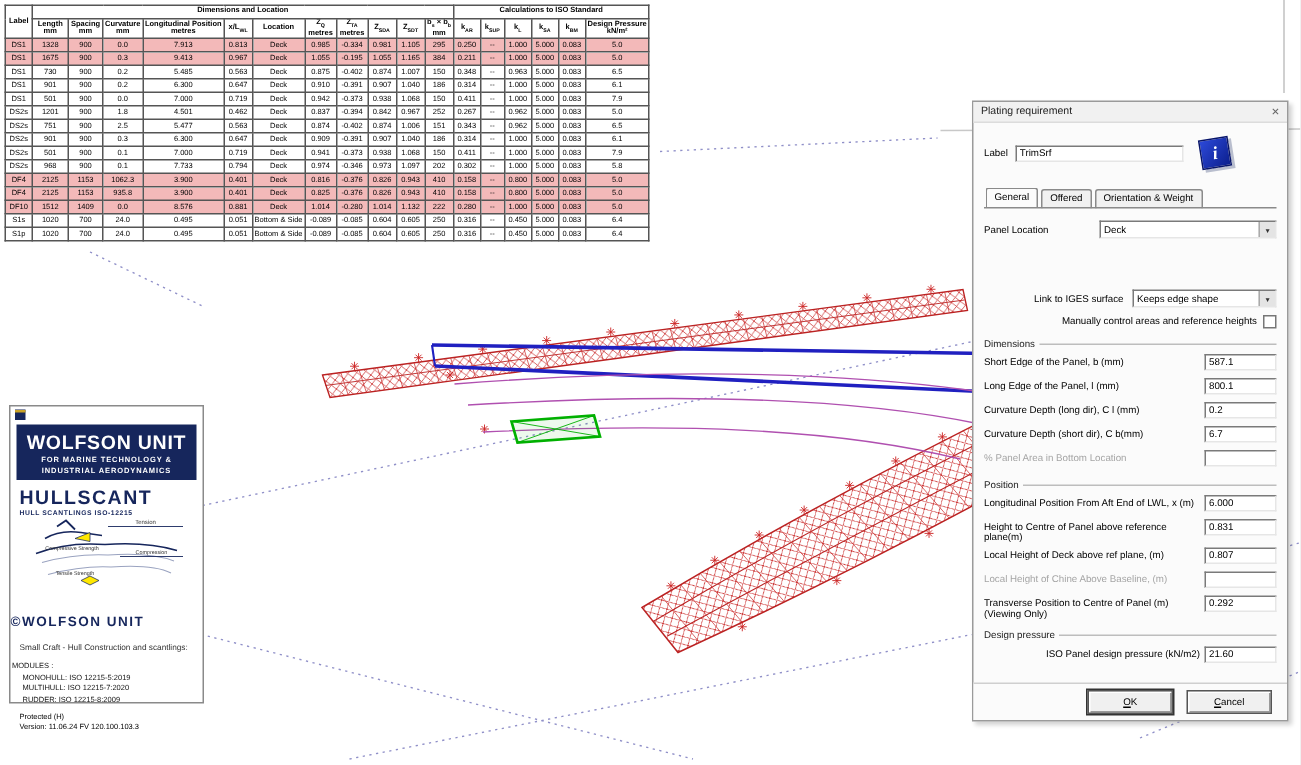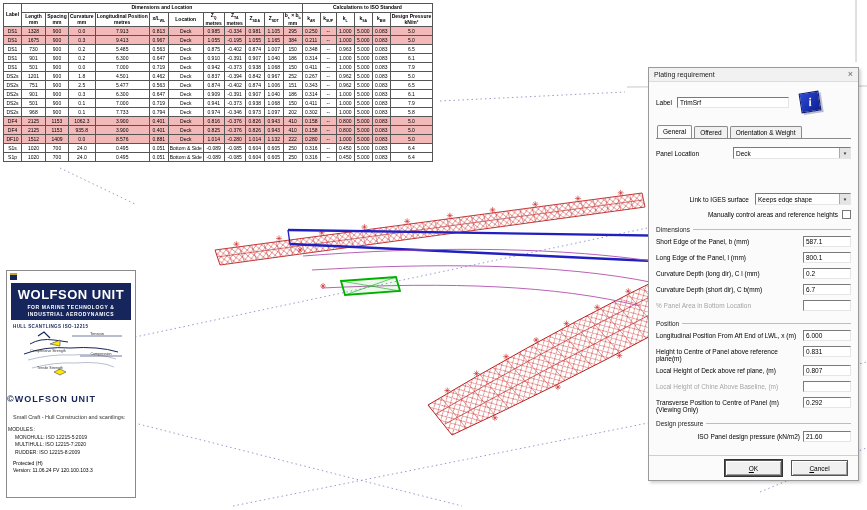--- a/index.html
+++ b/index.html
@@ -55,21 +55,21 @@
   .frow.dis input{color:#a5a5a5;}
   .frow.iso{justify-content:flex-end;align-items:center;}
   .frow.iso .flabel{flex:0 1 auto;padding-top:0;}
   #dlg-buttons{position:absolute;left:0;right:0;bottom:0;height:24px;border-top:1px solid #cfcfcf;
        display:flex;align-items:center;justify-content:flex-end;gap:9px;padding:0 10px;background:#fbfbfb;}
   .btn{width:55px;height:14px;background:#f0f0f0;border:1px solid #555;
        box-shadow:inset 1px 1px 0 #fff,inset -1px -1px 0 #9a9a9a;font-size:6.5px;
        display:flex;align-items:center;justify-content:center;}
   .btn.default{outline:1px solid #333;}
   
-  #about{position:absolute;left:6px;top:270px;width:130px;height:228px;z-index:2;background:#fff;
+  #about{position:absolute;left:6px;top:270px;width:130px;height:199px;z-index:2;background:#fff;
        border:1px solid #8a8a8a;box-sizing:border-box;}
   #about .winicon{width:7px;height:7px;margin:2px 0 0 3px;background:#16265c;
        box-shadow:inset 0 2px 0 #c9a227;}
   #banner{margin:3px 4px 0 4px;background:#16265c;color:#fff;text-align:center;padding:4px 0 3px 0;}
   #banner .b1{font-size:13px;font-weight:bold;letter-spacing:.5px;}
   #banner .b2{font-size:5px;font-weight:bold;letter-spacing:.6px;margin-top:2px;line-height:1.3;}
   #product{margin:4px 4px 0 6px;color:#16265c;}
   #product .p1{font-size:13px;font-weight:bold;letter-spacing:1px;}
   #product .p2{font-size:4.5px;font-weight:bold;letter-spacing:.4px;}
   #hulldiag{display:block;margin:1px auto 0 auto;}
@@ -706,20 +706,21 @@
   <div id="about">
     <div class="winicon"></div>
     <div id="banner">
       <div class="b1">WOLFSON UNIT</div>
       <div class="b2">
         <div>FOR MARINE TECHNOLOGY &amp;</div>
         <div>INDUSTRIAL AERODYNAMICS</div>
       </div>
     </div>
     <div id="product">
+      <div class="p1">HULLSCANT</div>
       <div class="p2">HULL SCANTLINGS ISO-12215</div>
     </div>
     <svg id="hulldiag" width="122" height="50" viewBox="0 0 122 50">
       <path d="M28,6 L34,2 L40,8" fill="none" stroke="#16265c" stroke-width="1.2"></path>
       <path d="M20,14 Q30,8 44,10 L58,12" fill="none" stroke="#16265c" stroke-width="1"></path>
       <path d="M14,24 Q35,16 60,18 Q88,16 108,22" fill="none" stroke="#16265c" stroke-width="1"></path>
       <path d="M18,30 Q40,24 62,25 Q90,23 106,29" fill="none" stroke="#9aa3c0" stroke-width="0.7"></path>
       <path d="M22,38 Q45,32 64,33 Q92,31 104,37" fill="none" stroke="#9aa3c0" stroke-width="0.7"></path>
       <polygon points="40,14 50,10 50,16" fill="#ffe800" stroke="#16265c" stroke-width="0.5"></polygon>
       <polygon points="44,42 50,39 56,42 50,45" fill="#ffe800" stroke="#16265c" stroke-width="0.5"></polygon>

